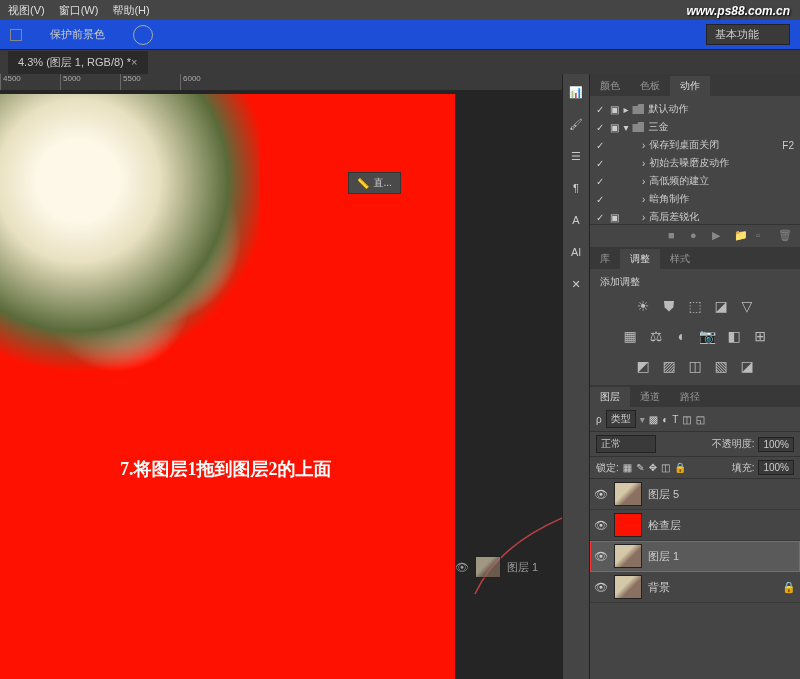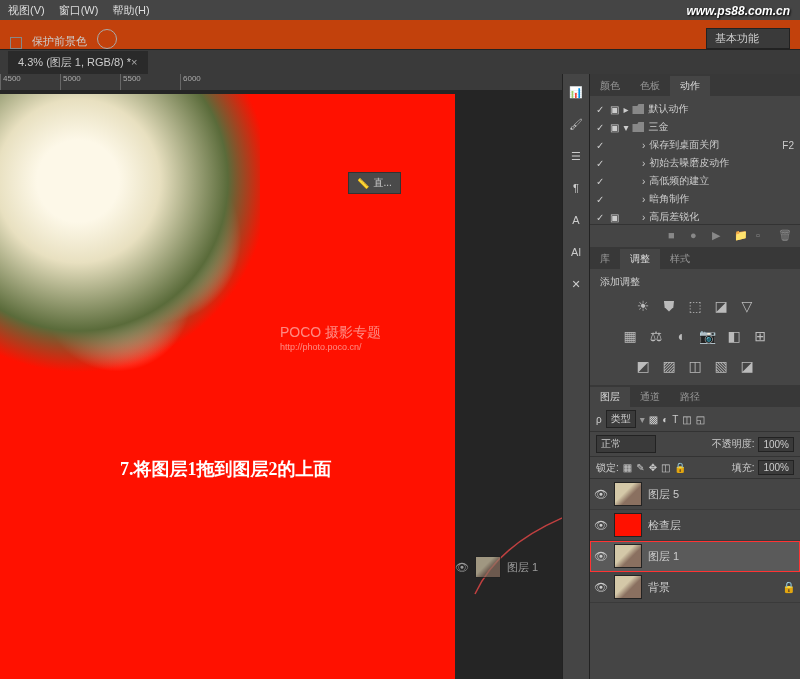--- a/index.html
+++ b/index.html
@@ -1,19 +1,19 @@
 <!DOCTYPE html>
 <html><head>
 <meta charset="utf-8">
 <style>
 * { margin: 0; padding: 0; box-sizing: border-box; font-family: "Microsoft YaHei", sans-serif; }
 body { background: #323232; color: #ccc; font-size: 11px; width: 800px; height: 679px; overflow: hidden; position: relative; }
 .menubar { background: #454545; height: 20px; display: flex; align-items: center; padding: 0 8px; gap: 14px; color: #ddd; }
 .menubar span { cursor: default; }
-.optionsbar { background: #c2410c; height: 30px; display: flex; align-items: flex-end; padding: 0 10px; gap: 10px; border-bottom: 1px solid #222; }
+.optionsbar { background: #1d4ed8; height: 30px; display: flex; align-items: center; padding: 0 10px; gap: 28px; border-bottom: 1px solid #222; }
 .checkbox { width: 12px; height: 12px; border: 1px solid #888; display: inline-block; }
 .brush-icon { width: 20px; height: 20px; border-radius: 50%; border: 1px solid #aaa; position: relative; }
 .tabbar { background: #3a3a3a; height: 24px; display: flex; align-items: center; padding: 0 8px; }
 .tab { background: #2a2a2a; padding: 4px 10px; display: flex; align-items: center; color: #ccc; }
 .tab-close { color: #aaa; }
 .main { display: flex; height: calc(679px - 74px); }
 .canvas-area { flex: 1; background: #252525; position: relative; overflow: hidden; }
 .ruler-h { position: absolute; top: 0; left: 0; right: 0; height: 16px; background: #3a3a3a; display: flex; font-size: 8px; color: #aaa; overflow: hidden; }
 .ruler-h span { flex: 0 0 60px; border-left: 1px solid #666; padding-left: 2px; }
 .canvas { position: absolute; top: 20px; left: 0; width: 455px; height: 585px; background: #ff1100; }
@@ -78,24 +78,20 @@
 <div class="main">
   <div class="canvas-area">
     <div class="ruler-h">
       <span>4500</span>
       <span>5000</span>
       <span>5500</span>
       <span>6000</span>
     </div>
     <div class="canvas">
       <div class="flower-img"></div>
-      <div class="watermark-poco">
-        <span>POCO 摄影专题</span>
-        <span class="sub">http://photo.poco.cn/</span>
-      </div>
       <div class="instruction">7.将图层1拖到图层2的上面</div>
     </div>
     <div class="straighten">
       <span>📏</span>
       <span>直...</span>
     </div>
     <svg class="arrow-path">
       <path d="M 5 95 Q 30 40 115 10" stroke="#c04040" stroke-width="1.5" fill="none"></path>
       <path d="M 108 6 L 118 10 L 110 16" stroke="#c04040" stroke-width="1.5" fill="none"></path>
     </svg>

